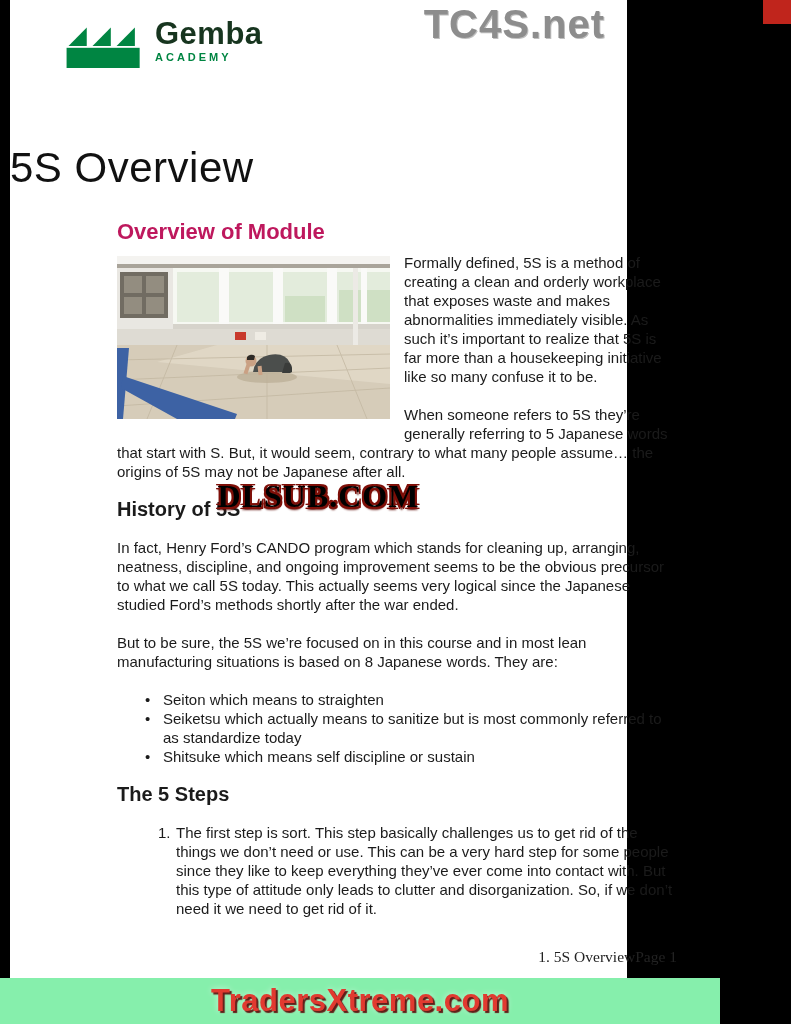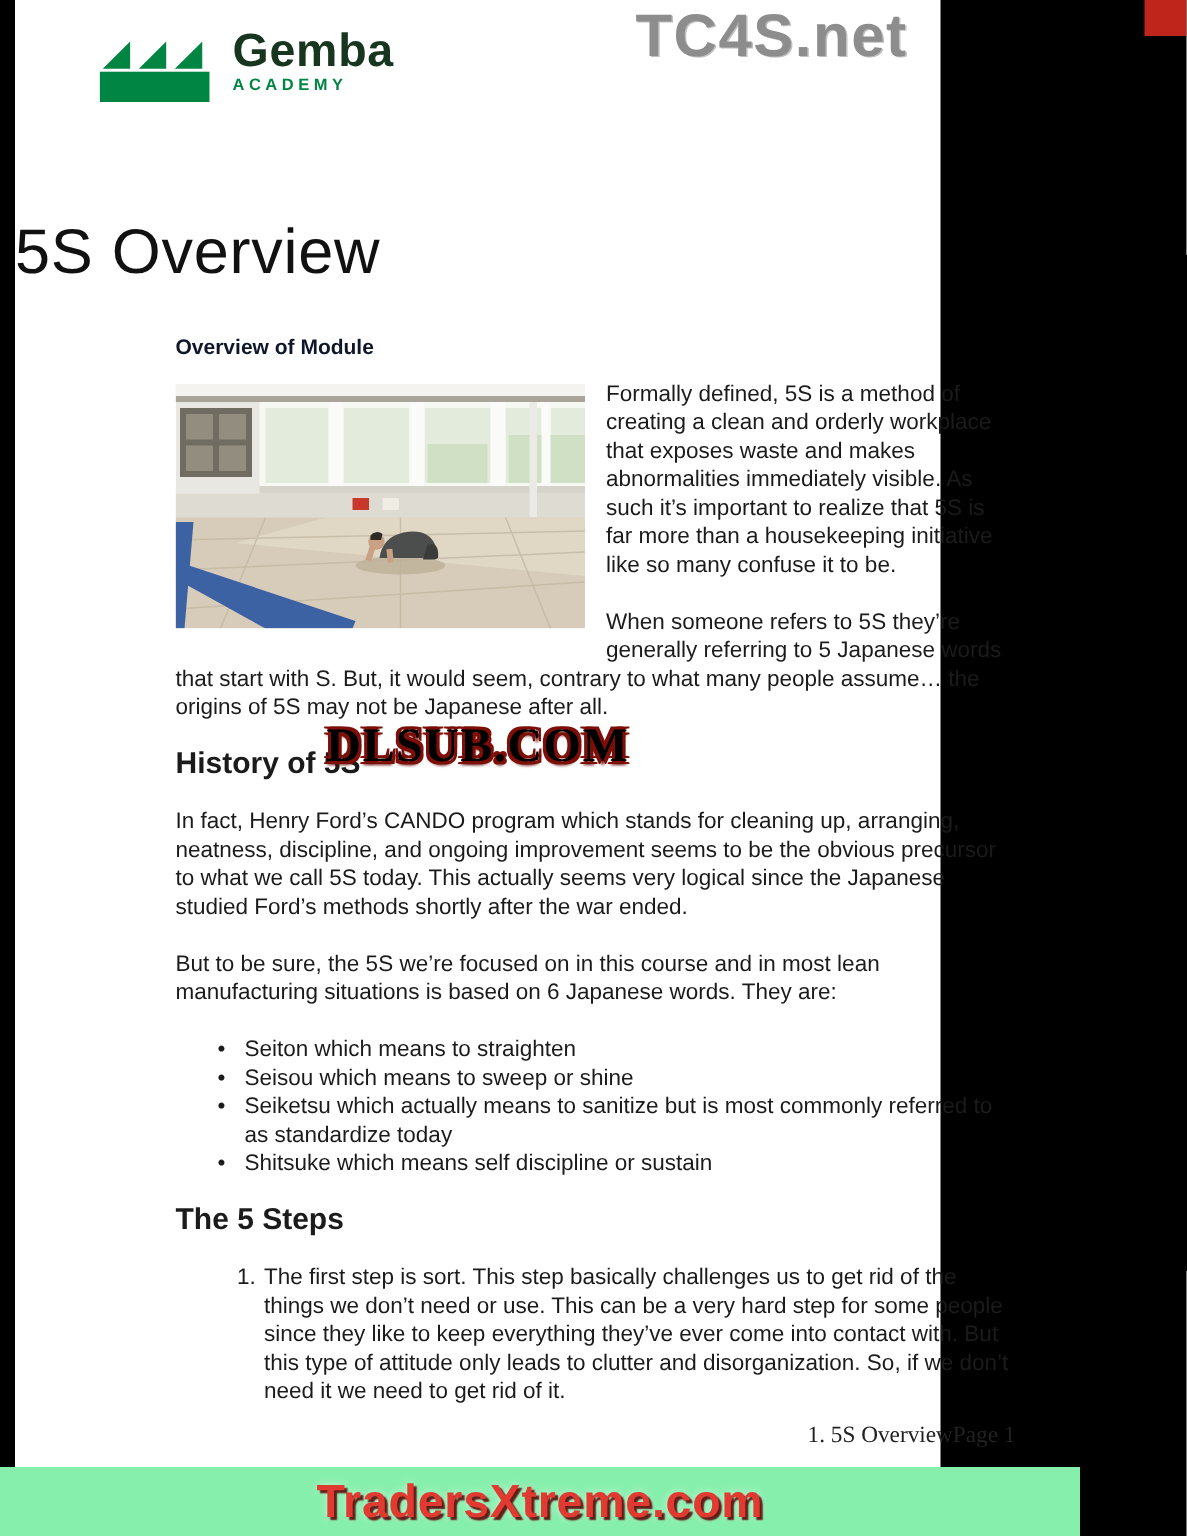--- a/index.html
+++ b/index.html
@@ -24,21 +24,21 @@
   .logo-name{font-size:31px;font-weight:700;color:#17351f;line-height:32px;letter-spacing:.5px;}
   .logo-sub{font-size:11px;font-weight:700;color:#008542;letter-spacing:3px;margin-top:1px;}
   .tc4s{
     position:absolute;right:22px;top:2px;
     font-size:40px;font-weight:700;color:#8d8d8d;letter-spacing:1px;
     text-shadow:1px 1px 0 #bfbfbf;
   }
   
   .title{font-size:42px;font-weight:400;margin:40px 0 0;color:#111;letter-spacing:.5px;}
   .content{margin:30px 0 0 107px;width:560px;font-size:15px;line-height:19px;color:#1b1b1b;}
-  .content h2{font-size:14px;color:#0f172a;margin:0 0 12px;font-weight:700;}
+  .content h2{font-size:22px;color:#be185d;margin:0 0 12px;font-weight:700;}
   .content p{margin:0 0 19px;}
   .content h3{font-size:20px;margin:0 0 19px;font-weight:700;color:#1b1b1b;}
   .photo{float:left;width:273px;height:163px;margin:3px 14px 8px 0;overflow:hidden;}
   .photo svg{display:block;}
   ul.swords{margin:0 0 19px;padding:0 0 0 28px;list-style:none;}
   ul.swords li{position:relative;padding-left:18px;}
   ul.swords li::before{content:"\2022";position:absolute;left:0;top:0;}
   .step{display:flex;margin:0 0 19px;}
   .step-num{width:18px;margin-left:41px;flex:0 0 auto;}
   .step-text{flex:1;}
@@ -148,25 +148,24 @@
           <rect x="128" y="108" width="4" height="10" fill="#caa184" transform="rotate(18 130 113)"></rect>
           <rect x="141" y="110" width="4" height="9" fill="#caa184" transform="rotate(-6 143 114)"></rect>
         </svg>
       </div>
 
       <p>Formally defined, 5S is a method of creating a clean and orderly workplace that exposes waste and makes abnormalities immediately visible.  As such it’s important to realize that 5S is far more than a housekeeping initiative like so many confuse it to be.</p>
       <p>When someone refers to 5S they’re generally referring to 5 Japanese words that start with S.  But, it would seem, contrary to what many people assume… the origins of 5S may not be Japanese after all.</p>
 
       <h3>History of 5S</h3>
       <p>In fact, Henry Ford’s CANDO program which stands for cleaning up, arranging, neatness, discipline, and ongoing improvement seems to be the obvious precursor to what we call 5S today.  This actually seems very logical since the Japanese studied Ford’s methods shortly after the war ended.</p>
-      <p>But to be sure, the 5S we’re focused on in this course and in most lean manufacturing situations is based on 6 Japanese words.  They are:</p>
+      <p>But to be sure, the 5S we’re focused on in this course and in most lean manufacturing situations is based on 8 Japanese words.  They are:</p>
 
       <ul class="swords">
         <li>Seiton which means to straighten</li>
-        <li>Seisou which means to sweep or shine</li>
         <li>Seiketsu which actually means to sanitize but is most commonly referred to as standardize today</li>
         <li>Shitsuke which means self discipline or sustain</li>
       </ul>
 
       <h3>The 5 Steps</h3>
 
       <div class="step">
         <span class="step-num">1.</span>
         <span class="step-text">The first step is sort.  This step basically challenges us to get rid of the things we don’t need or use.  This can be a very hard step for some people since they like to keep everything they’ve ever come into contact with.  But this type of attitude only leads to clutter and disorganization.  So, if we don’t need it we need to get rid of it.</span>
       </div>

